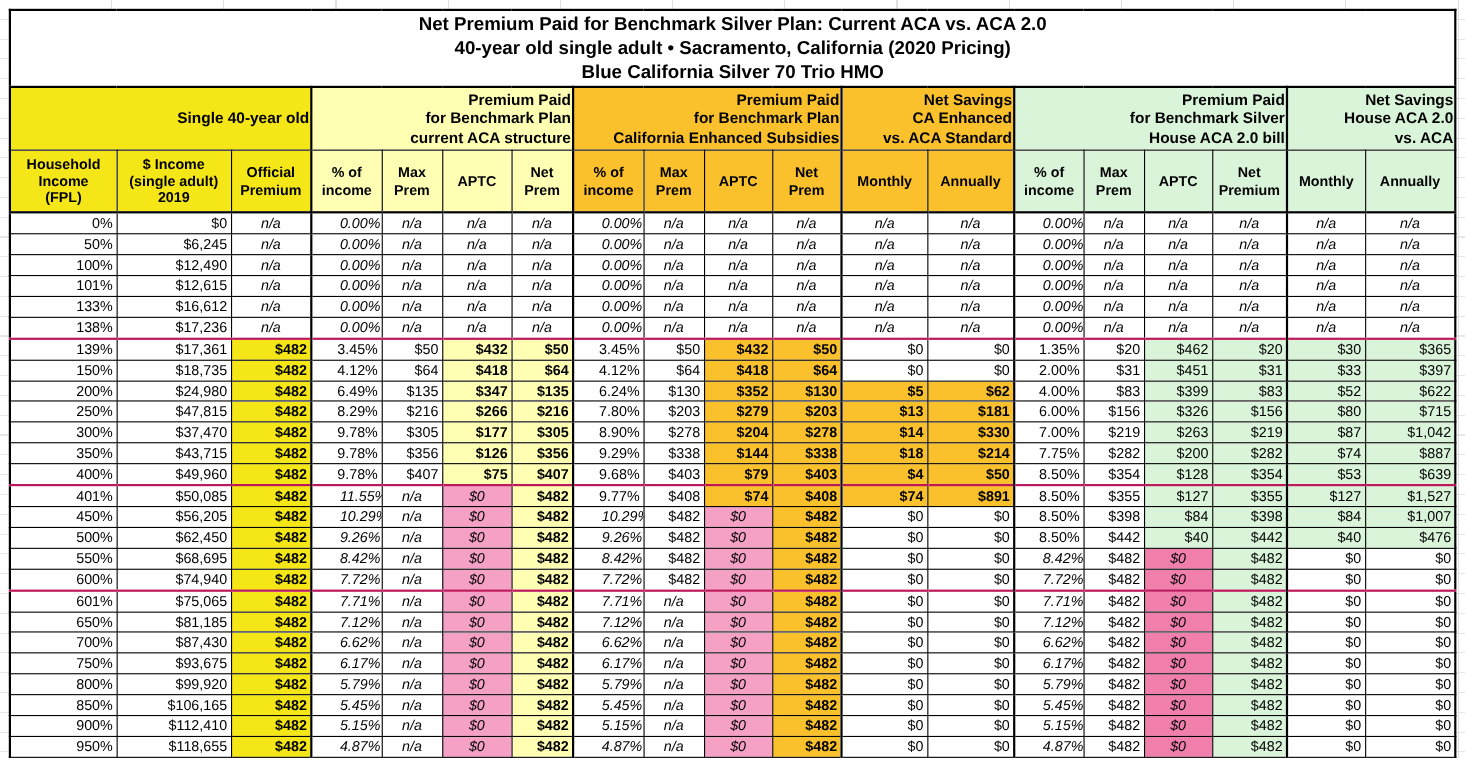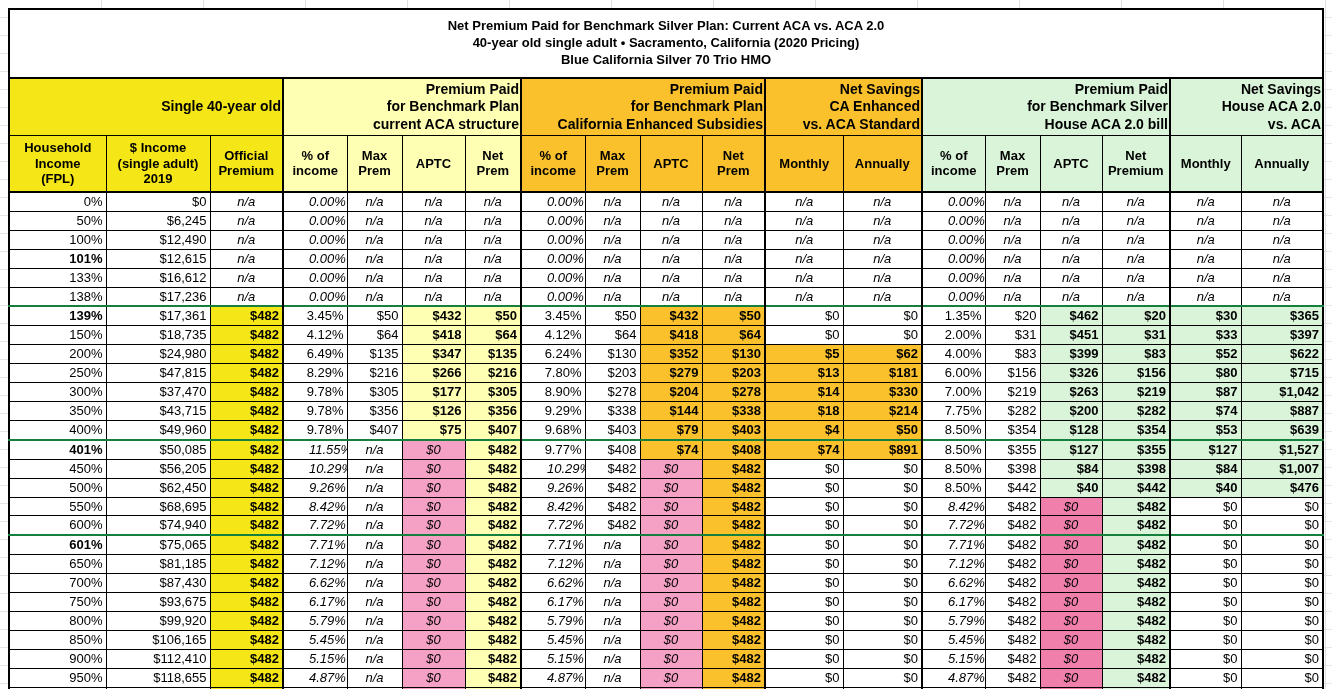--- a/index.html
+++ b/index.html
@@ -17,47 +17,47 @@
   .sheet{position:absolute;left:8px;top:8px;}
   table{
     border-collapse:collapse;table-layout:fixed;width:1314px;
     background:#fff;border:2px solid #000;
   }
   td{
     border:1px solid #000;box-sizing:border-box;overflow:hidden;
     white-space:nowrap;vertical-align:middle;background:#fff;
   }
   .title-row td{
-    height:69px;text-align:center;font-weight:bold;font-size:13px;line-height:1.3;
+    height:69px;text-align:center;font-weight:bold;font-size:17px;line-height:1.3;
     border-bottom:2px solid #000;
   }
   .group-row td{
     height:57px;text-align:right;font-weight:bold;font-size:14px;line-height:1.25;
     white-space:pre-line;
   }
   .header-row td{
     height:57px;text-align:center;font-weight:bold;font-size:13px;line-height:1.18;
     white-space:pre-line;border-bottom:2px solid #000;
   }
   tbody td{font-size:13px;height:17.9px;line-height:17.9px;padding:0 3px;}
-  tr.sep td{border-top:2px solid #15803d;}
+  tr.sep td{border-top:2px solid #be185d;}
   .bR{border-right:2px solid #000;}
   .bg-yellow{background:var(--yellow);}
   .bg-paleYellow{background:var(--paleYellow);}
   .bg-orange{background:var(--orange);}
   .bg-paleGreen{background:var(--paleGreen);}
   
   .s-r{text-align:right;}
-  .s-rb{text-align:right;font-weight:bold;}
+  .s-rb{text-align:right;font-weight:normal;}
   .s-ri{text-align:right;font-style:italic;padding-left:25px;}
   .s-na{text-align:center;font-style:italic;}
   .s-yb{background:var(--yellow);text-align:right;font-weight:bold;}
   .s-lyb{background:var(--paleYellow);text-align:right;font-weight:bold;}
   .s-ob{background:var(--orange);text-align:right;font-weight:bold;}
-  .s-gb{background:var(--paleGreen);text-align:right;font-weight:bold;}
+  .s-gb{background:var(--paleGreen);text-align:right;font-weight:normal;}
   .s-pki{background:var(--pinkLight);text-align:center;font-style:italic;}
   .s-pk2i{background:var(--pinkDeep);text-align:center;font-style:italic;}
 </style>
 </head>
 <body>
 
 <div class="gridbg"></div>
 
 <div class="sheet">
   <table>

